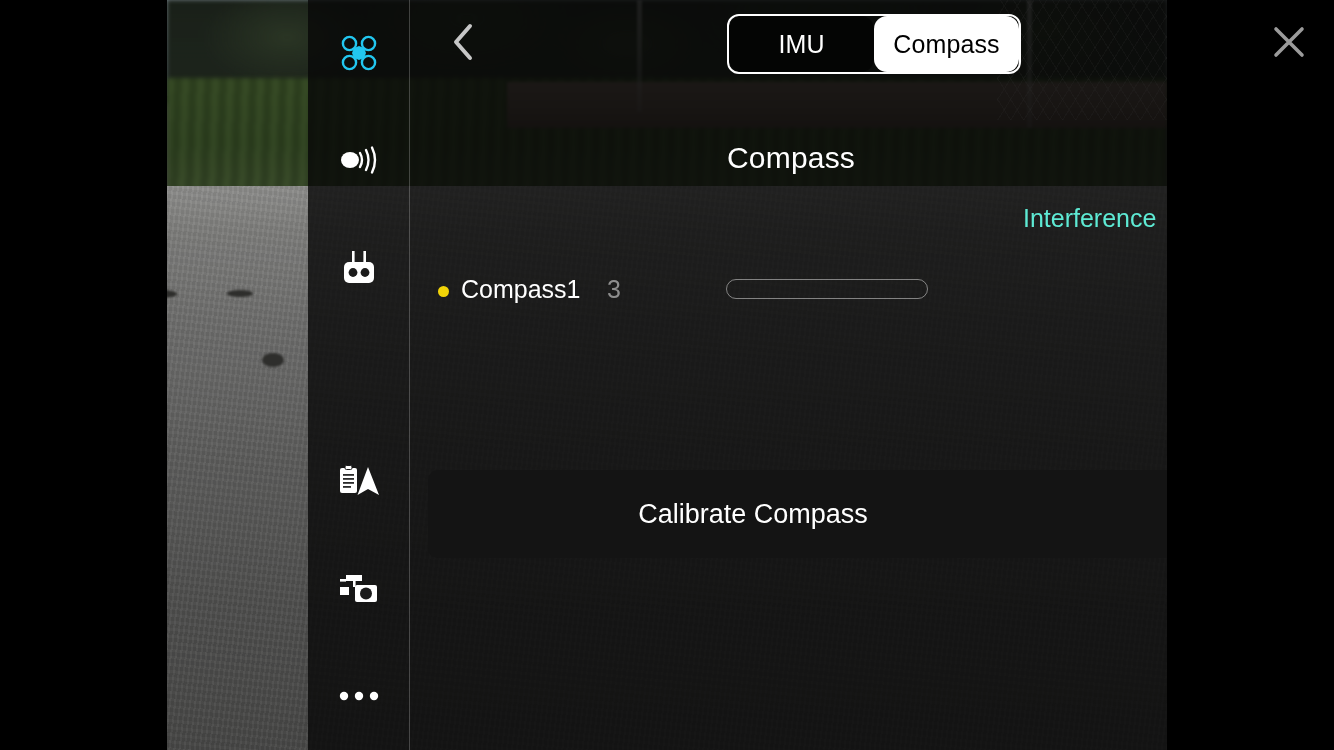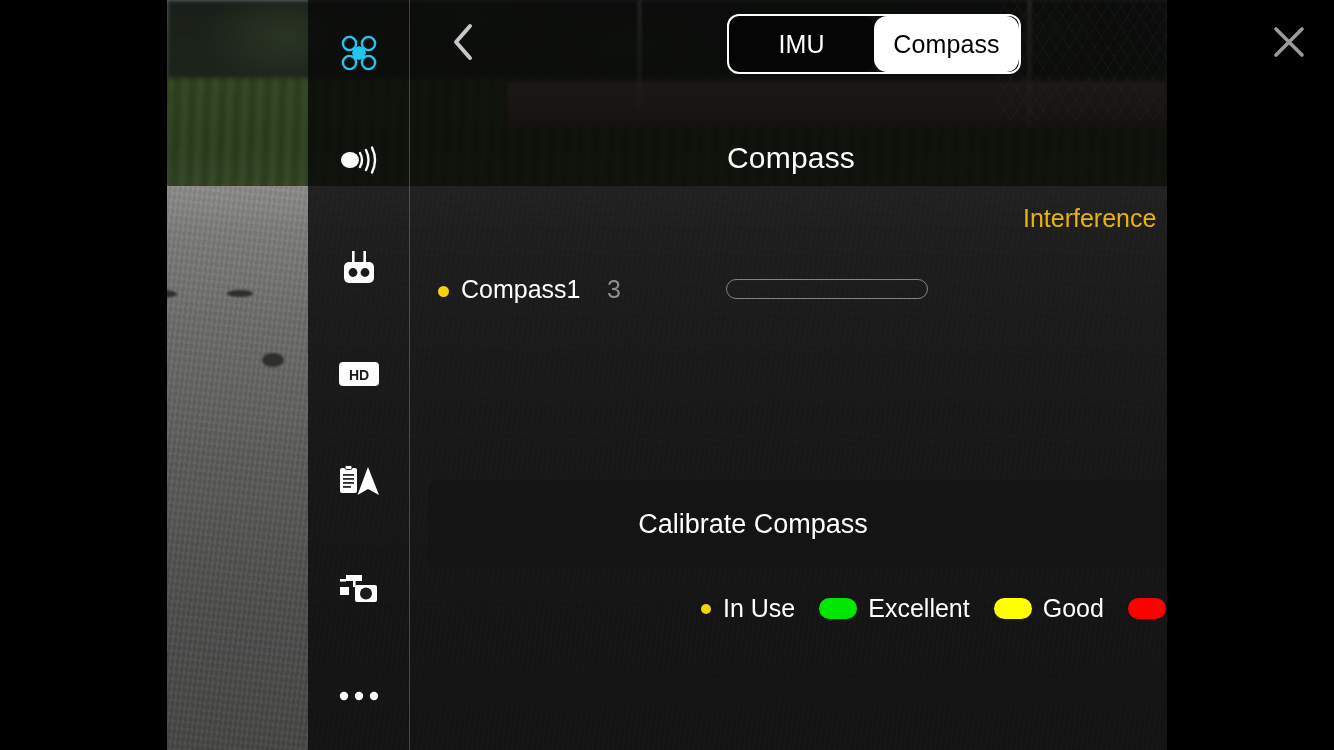--- a/index.html
+++ b/index.html
@@ -167,21 +167,21 @@
     text-align: center;
     color: #ffffff;
     font-size: 30px;
     letter-spacing: .2px;
   }
   .panel-title { left: 170px; width: 420px; }
 
   .interference-label {
     position: absolute;
     left: 612px; top: 204px;
-    color: #eab308;
+    color: #5eead4;
     font-size: 25px;
     white-space: nowrap;
   }
 
   
   .sensor-row {
     position: absolute;
     left: 0;
     width: 756px;
     height: 34px;
@@ -216,21 +216,21 @@
     overflow: hidden;
   }
   .row-bar-fill {
     height: 100%;
     border-radius: 10px;
   }
 
   
   .calibrate-btn {
     position: absolute;
-    left: 17px; top: 480px;
+    left: 17px; top: 470px;
     width: 800px; height: 88px;
     background: #141414;
     border: none;
     border-radius: 10px;
     color: #ffffff;
     font-family: "Liberation Sans", sans-serif;
     font-size: 27px;
     cursor: pointer;
     text-align: center;
     padding-right: 150px;
@@ -327,28 +327,20 @@
           <svg width="38" height="36" viewBox="0 0 38 36" fill="none">
             <rect x="12" y="1" width="2.6" height="11" fill="#ffffff"></rect>
             <rect x="23.4" y="1" width="2.6" height="11" fill="#ffffff"></rect>
             <rect x="4" y="12" width="30" height="21" rx="5" fill="#ffffff"></rect>
             <circle cx="13" cy="22.5" r="4.4" fill="#1b1b1b"></circle>
             <circle cx="25" cy="22.5" r="4.4" fill="#1b1b1b"></circle>
           </svg>
         </span>
       </div>
 
-      <div class="rail-item" style="top:346px;">
-        <span>
-          <svg width="40" height="24" viewBox="0 0 40 24">
-            <rect x="0" y="0" width="40" height="24" rx="4" fill="#ffffff"></rect>
-            <text x="20" y="17.5" font-family="Liberation Sans, sans-serif" font-size="14" font-weight="bold" fill="#1b1b1b" text-anchor="middle">HD</text>
-          </svg>
-        </span>
-      </div>
 
       <div class="rail-item" style="top:454px;">
         <span>
           <svg width="42" height="34" viewBox="0 0 42 34" fill="none">
             <rect x="2" y="3" width="17" height="25" rx="2" fill="#ffffff"></rect>
             <rect x="7" y="0.5" width="7" height="4" rx="1.4" fill="#ffffff" stroke="#1b1b1b" stroke-width="1"></rect>
             <rect x="5" y="9" width="11" height="1.8" fill="#2a2a2a"></rect>
             <rect x="5" y="13" width="11" height="1.8" fill="#2a2a2a"></rect>
             <rect x="5" y="17" width="11" height="1.8" fill="#2a2a2a"></rect>
             <rect x="5" y="21" width="8" height="1.8" fill="#2a2a2a"></rect>
@@ -406,38 +398,20 @@
         <span class="row-name">Compass1</span>
         <span class="row-value">3</span>
         <span class="row-bar">
           <span class="row-bar-fill" style="width:3%;background:#00e000;"></span>
         </span>
       </div>
 
 
       <button class="calibrate-btn">Calibrate Compass</button>
 
-      <div class="legend">
-        <div class="legend-item">
-          <span class="legend-dot" style="background:#f2d408;"></span>
-          <span class="legend-text">In Use</span>
-        </div>
-        <div class="legend-item">
-          <span class="legend-pill" style="background:#00e800;"></span>
-          <span class="legend-text">Excellent</span>
-        </div>
-        <div class="legend-item">
-          <span class="legend-pill" style="background:#ffff00;"></span>
-          <span class="legend-text">Good</span>
-        </div>
-        <div class="legend-item">
-          <span class="legend-pill" style="background:#ff0000;"></span>
-
-        </div>
-      </div>
 
     </div>
   </div>
 
   <div class="close-btn">
     <span>
       <svg width="38" height="38" viewBox="0 0 38 38" fill="none" stroke="#9b9b9b" stroke-width="3.6" stroke-linecap="round">
         <path d="M6 6 L32 32 M32 6 L6 32"></path>
       </svg>
     </span>

